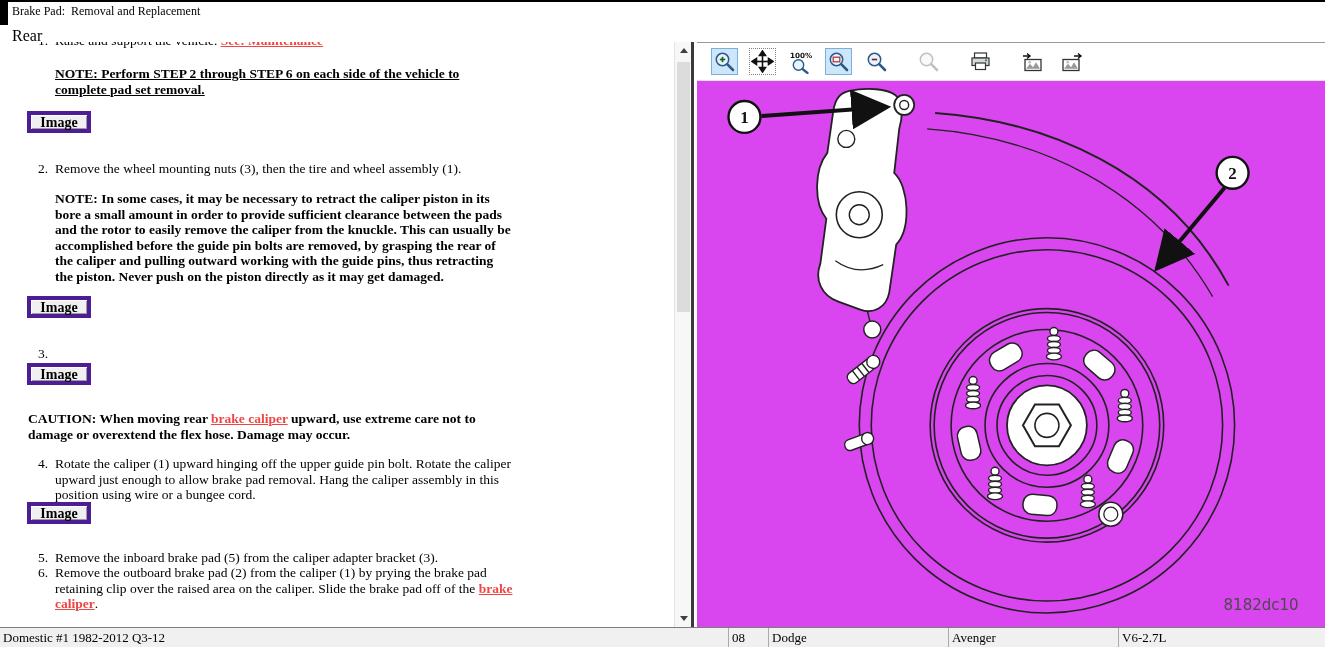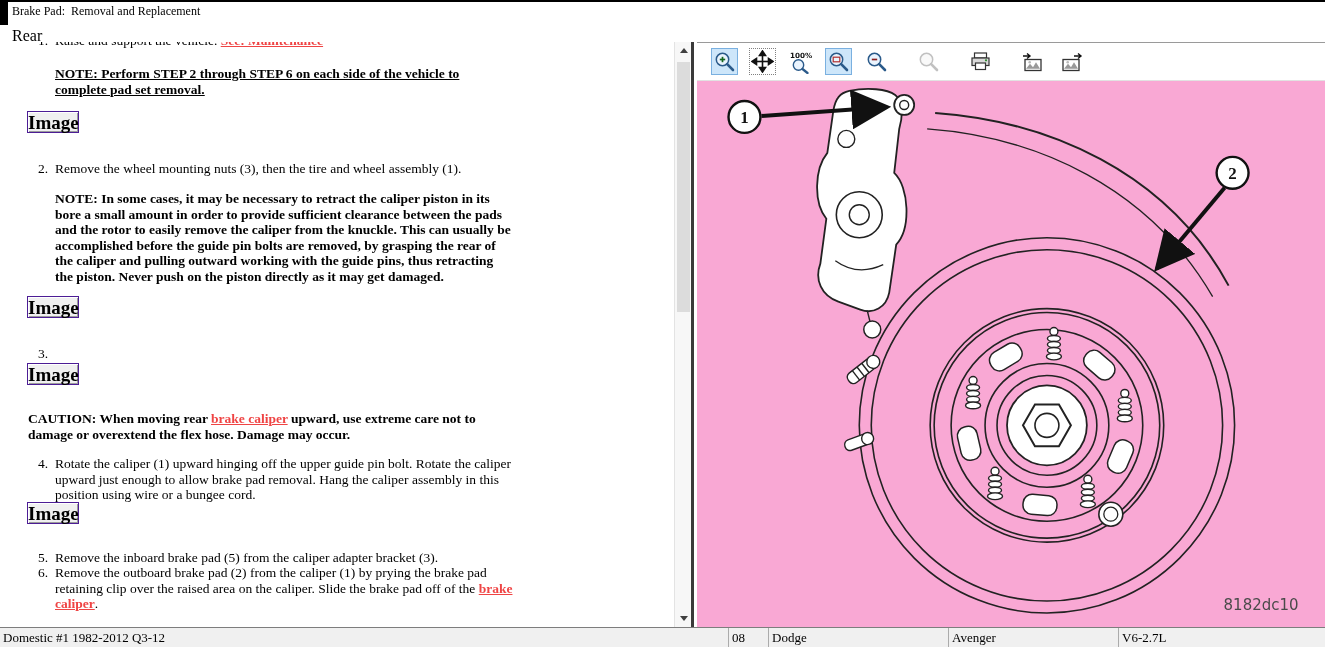--- a/index.html
+++ b/index.html
@@ -15,34 +15,34 @@
   
   .left-pane { position:absolute; left:0; top:40px; width:694px; height:585px; background:#fff; border-right:3px solid #3a3a3a; overflow:hidden; }
   .left-content { position:absolute; left:0; top:0; width:674px; height:585px; font-size:13.5px; line-height:15.5px; }
   .blk { position:absolute; }
   .step { display:flex; }
   .step .num { width:17px; flex:none; }
   .note-u { font-weight:bold; text-decoration:underline; }
   .note-b { font-weight:bold; }
   .caution-b { font-weight:bold; }
   a.lnk { color:#ef4444; font-weight:bold; text-decoration:underline; cursor:pointer; }
-  .img-btn { position:absolute; width:52px; height:22px; background:#f0f0f0; border:1px solid #4c1d95;
+  .img-btn { position:absolute; width:64px; height:22px; background:#f0f0f0; border:4px solid #4c1d95;
              box-shadow: inset 1px 1px 0 #ffffff, inset -1px -1px 0 #9c9c9c;
-             font-family:"Liberation Serif", serif; font-weight:bold; font-size:19px; cursor:pointer; }
+             font-family:"Liberation Serif", serif; font-weight:bold; font-size:14px; cursor:pointer; }
 
   
   .vscroll { position:absolute; right:0; top:0; width:17px; height:585px; background:#f7f7f7; border-left:1px solid #e3e3e3; }
   .sb-btn { position:absolute; left:0; width:17px; height:17px; background:#f7f7f7; display:flex; align-items:center; justify-content:center; cursor:pointer; }
   .sb-up { top:0; } .sb-dn { bottom:0; }
   .tri-up { width:0;height:0;border-left:4px solid transparent;border-right:4px solid transparent;border-bottom:5px solid #404040; }
   .tri-dn { width:0;height:0;border-left:4px solid transparent;border-right:4px solid transparent;border-top:5px solid #404040; }
   .sb-thumb { position:absolute; left:2px; top:20px; width:13px; height:250px; background:#dcdcdc; cursor:pointer; }
 
   
-  .right-pane { position:absolute; left:697px; top:40px; width:628px; height:585px; background:#f9a8d4; border-top:1px solid #9a9a9a; }
+  .right-pane { position:absolute; left:697px; top:40px; width:628px; height:585px; background:#d946ef; border-top:1px solid #9a9a9a; }
   .toolbar { position:absolute; left:0; top:0; width:100%; height:38px; display:flex; align-items:center; padding-left:14px; gap:11px; border-bottom:1px solid #e2e2e2; background:#fff; }
   .tool { width:27px; height:27px; display:flex; align-items:center; justify-content:center; cursor:pointer; border:1px solid transparent; }
   .tool.sel { background:#cde6fa; border:1px solid #7ab0e0; }
   .tool.foc { border:1px dotted #808080; }
   .tool.dis { opacity:.45; cursor:default; }
   .gap-l { margin-left:14px; }
   .diagram { position:absolute; left:0; top:38px; right:0; bottom:0; }
   .diagram svg { display:block; width:100%; height:100%; }
 
   

